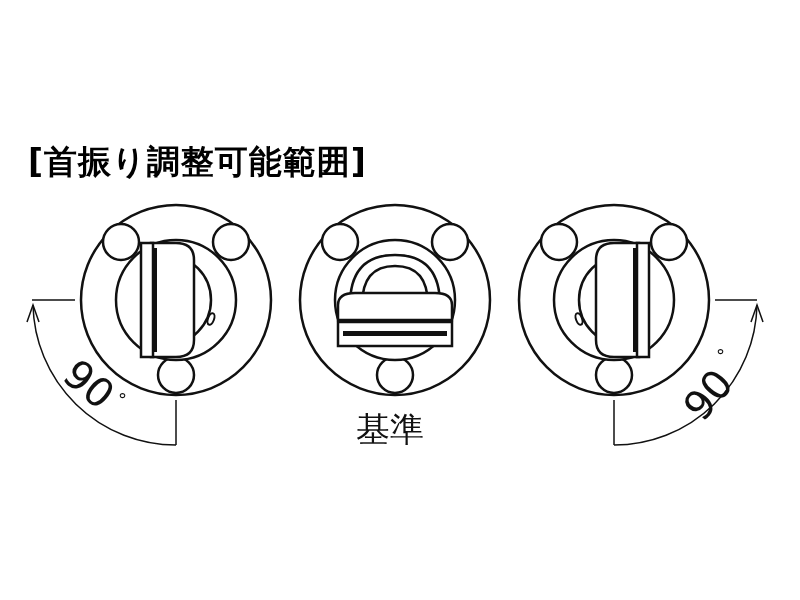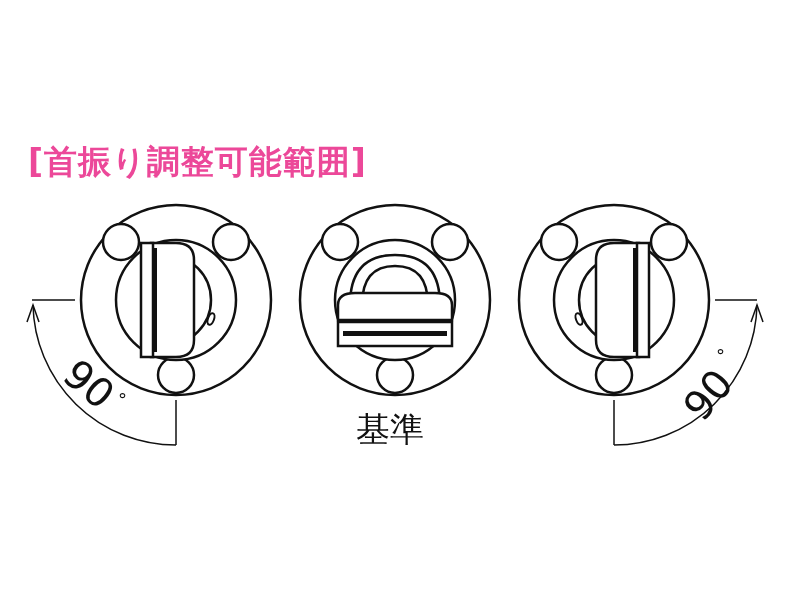--- a/index.html
+++ b/index.html
@@ -1,17 +1,17 @@
 <!DOCTYPE html>
 <html><head>
 <meta charset="utf-8">
 <style>
   html, body { margin: 0; padding: 0; background: #ffffff; }
   body { width: 800px; height: 600px; position: relative; overflow: hidden; font-family: "DejaVu Sans", sans-serif; }
-  .title { position: absolute; left: 28px; top: 140px; font-size: 33px; font-weight: bold; color: #ec4899; letter-spacing: 1px; white-space: nowrap; }
+  .title { position: absolute; left: 28px; top: 140px; font-size: 33px; font-weight: bold; color: #000000; letter-spacing: 1px; white-space: nowrap; }
   .label-center { position: absolute; left: 356px; top: 407px; font-size: 34px; color: #111; white-space: nowrap; }
   svg { position: absolute; left: 0; top: 0; }
   .angle-text { font-family: "DejaVu Sans", sans-serif; font-size: 40px; fill: #111; }
   .deg-text { font-family: "DejaVu Sans", sans-serif; font-size: 18px; fill: #111; }
 </style>
 </head>
 <body>
 
 <div class="title">[首振り調整可能範囲]</div>
 

